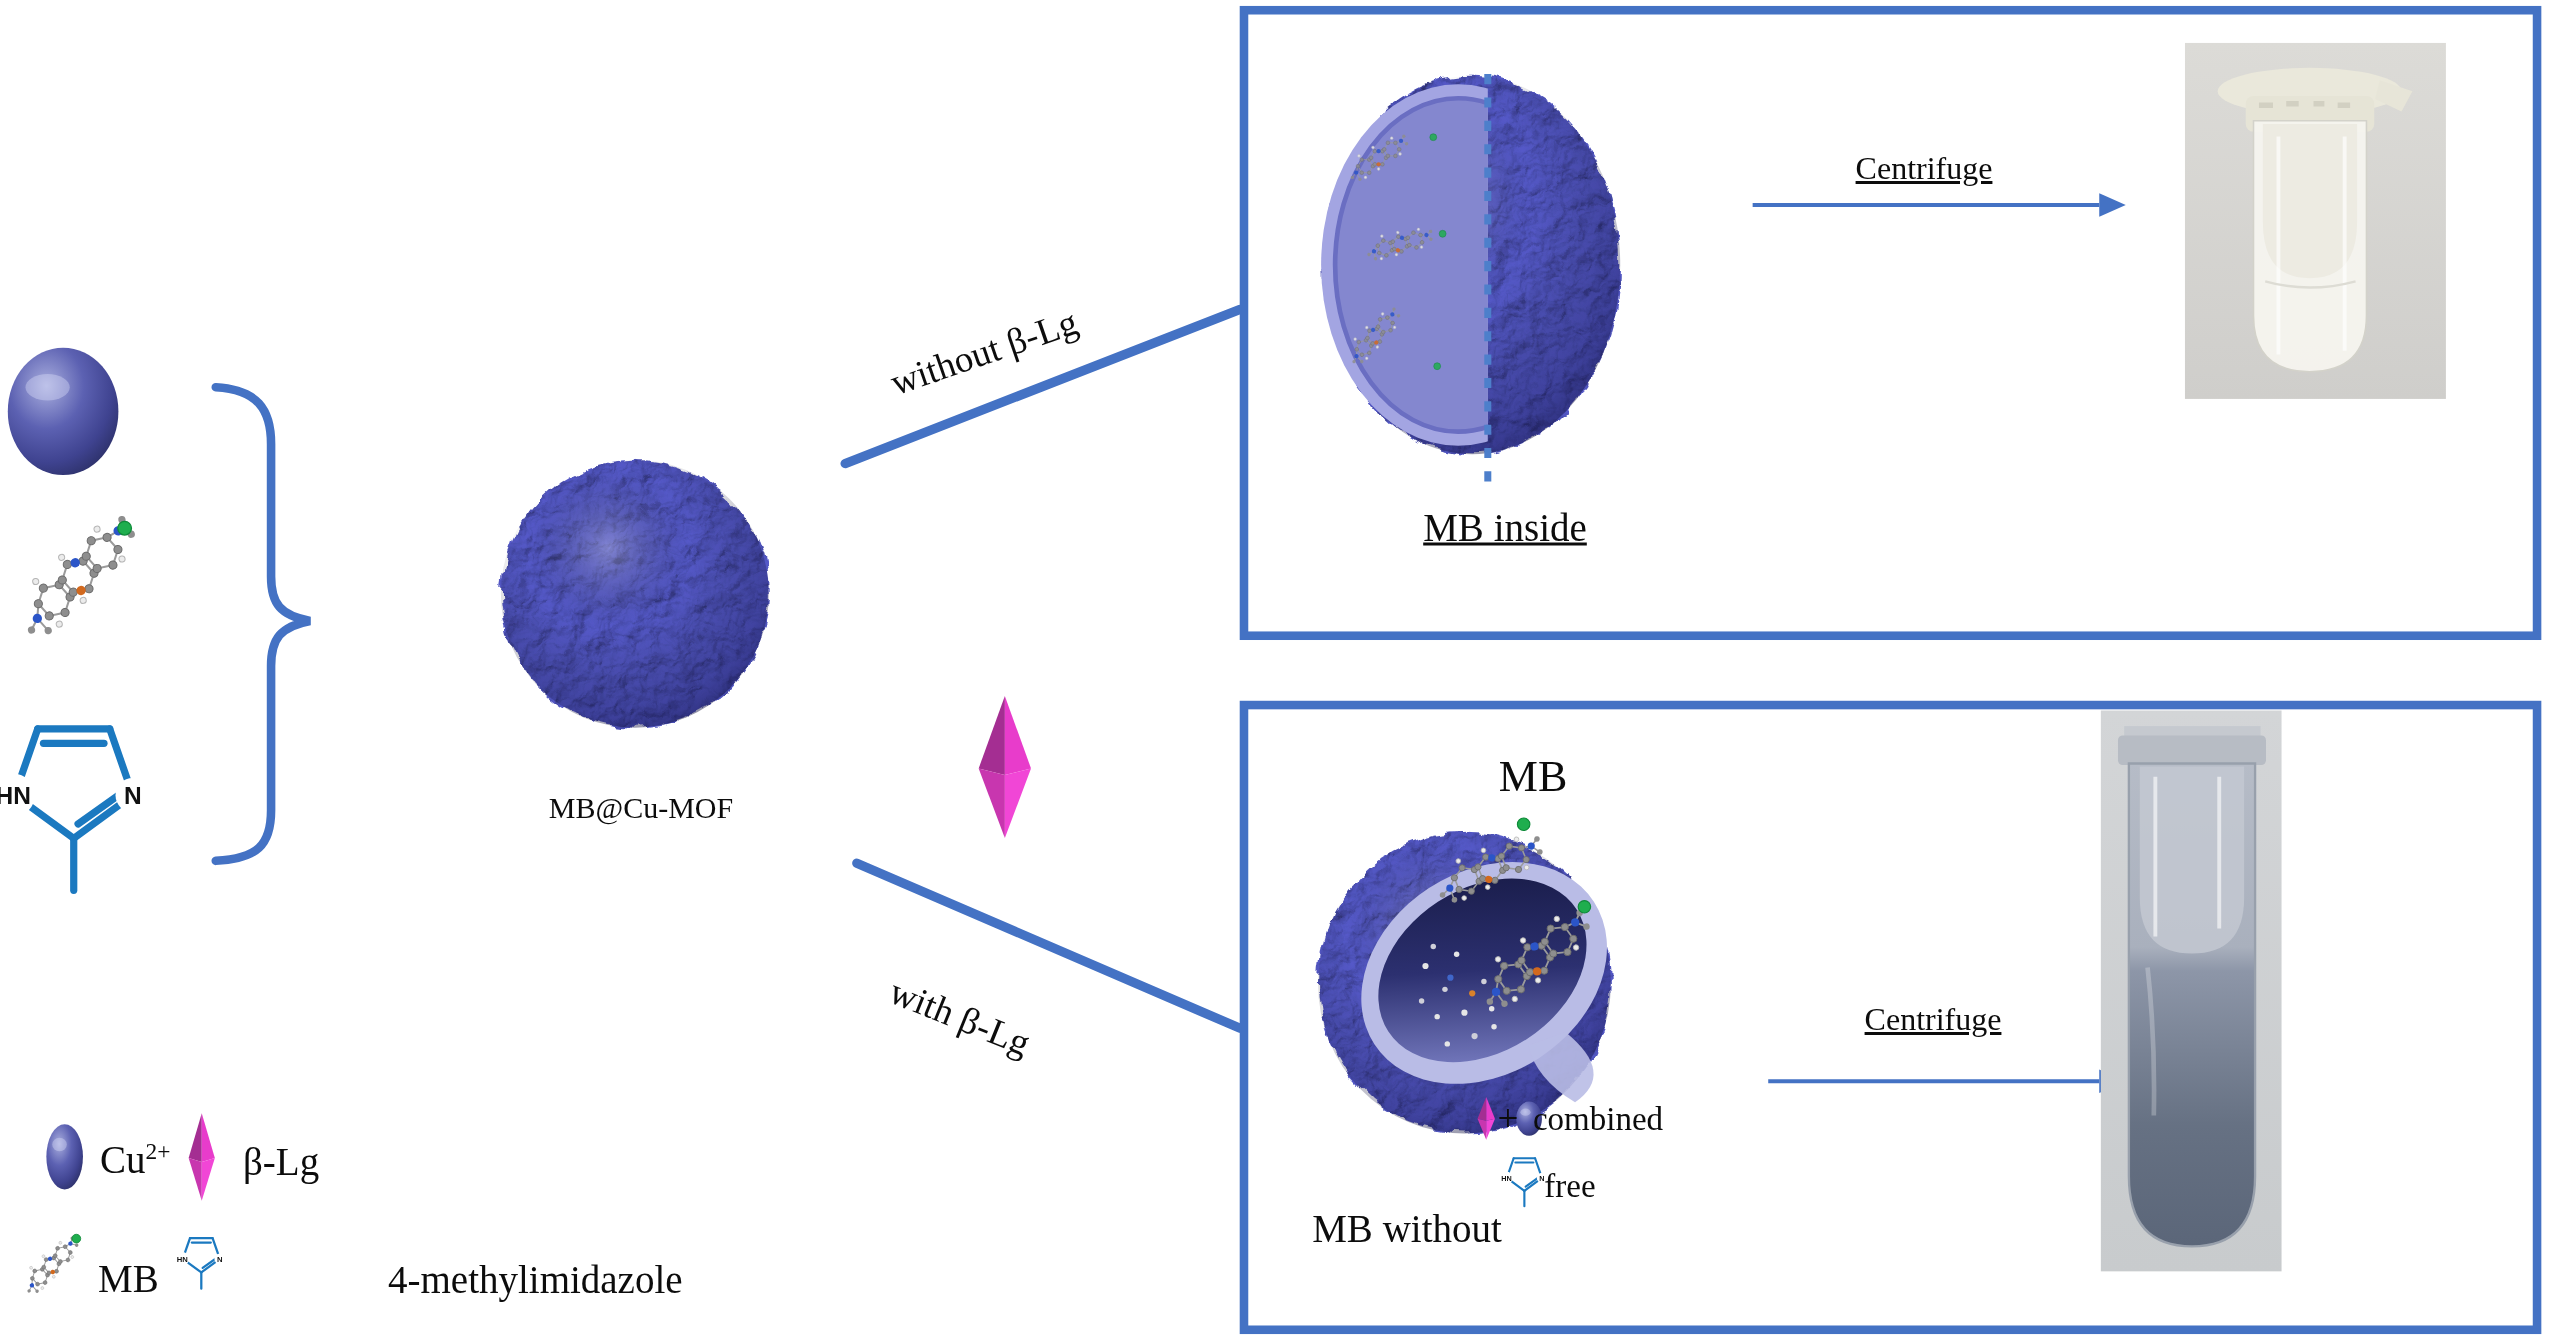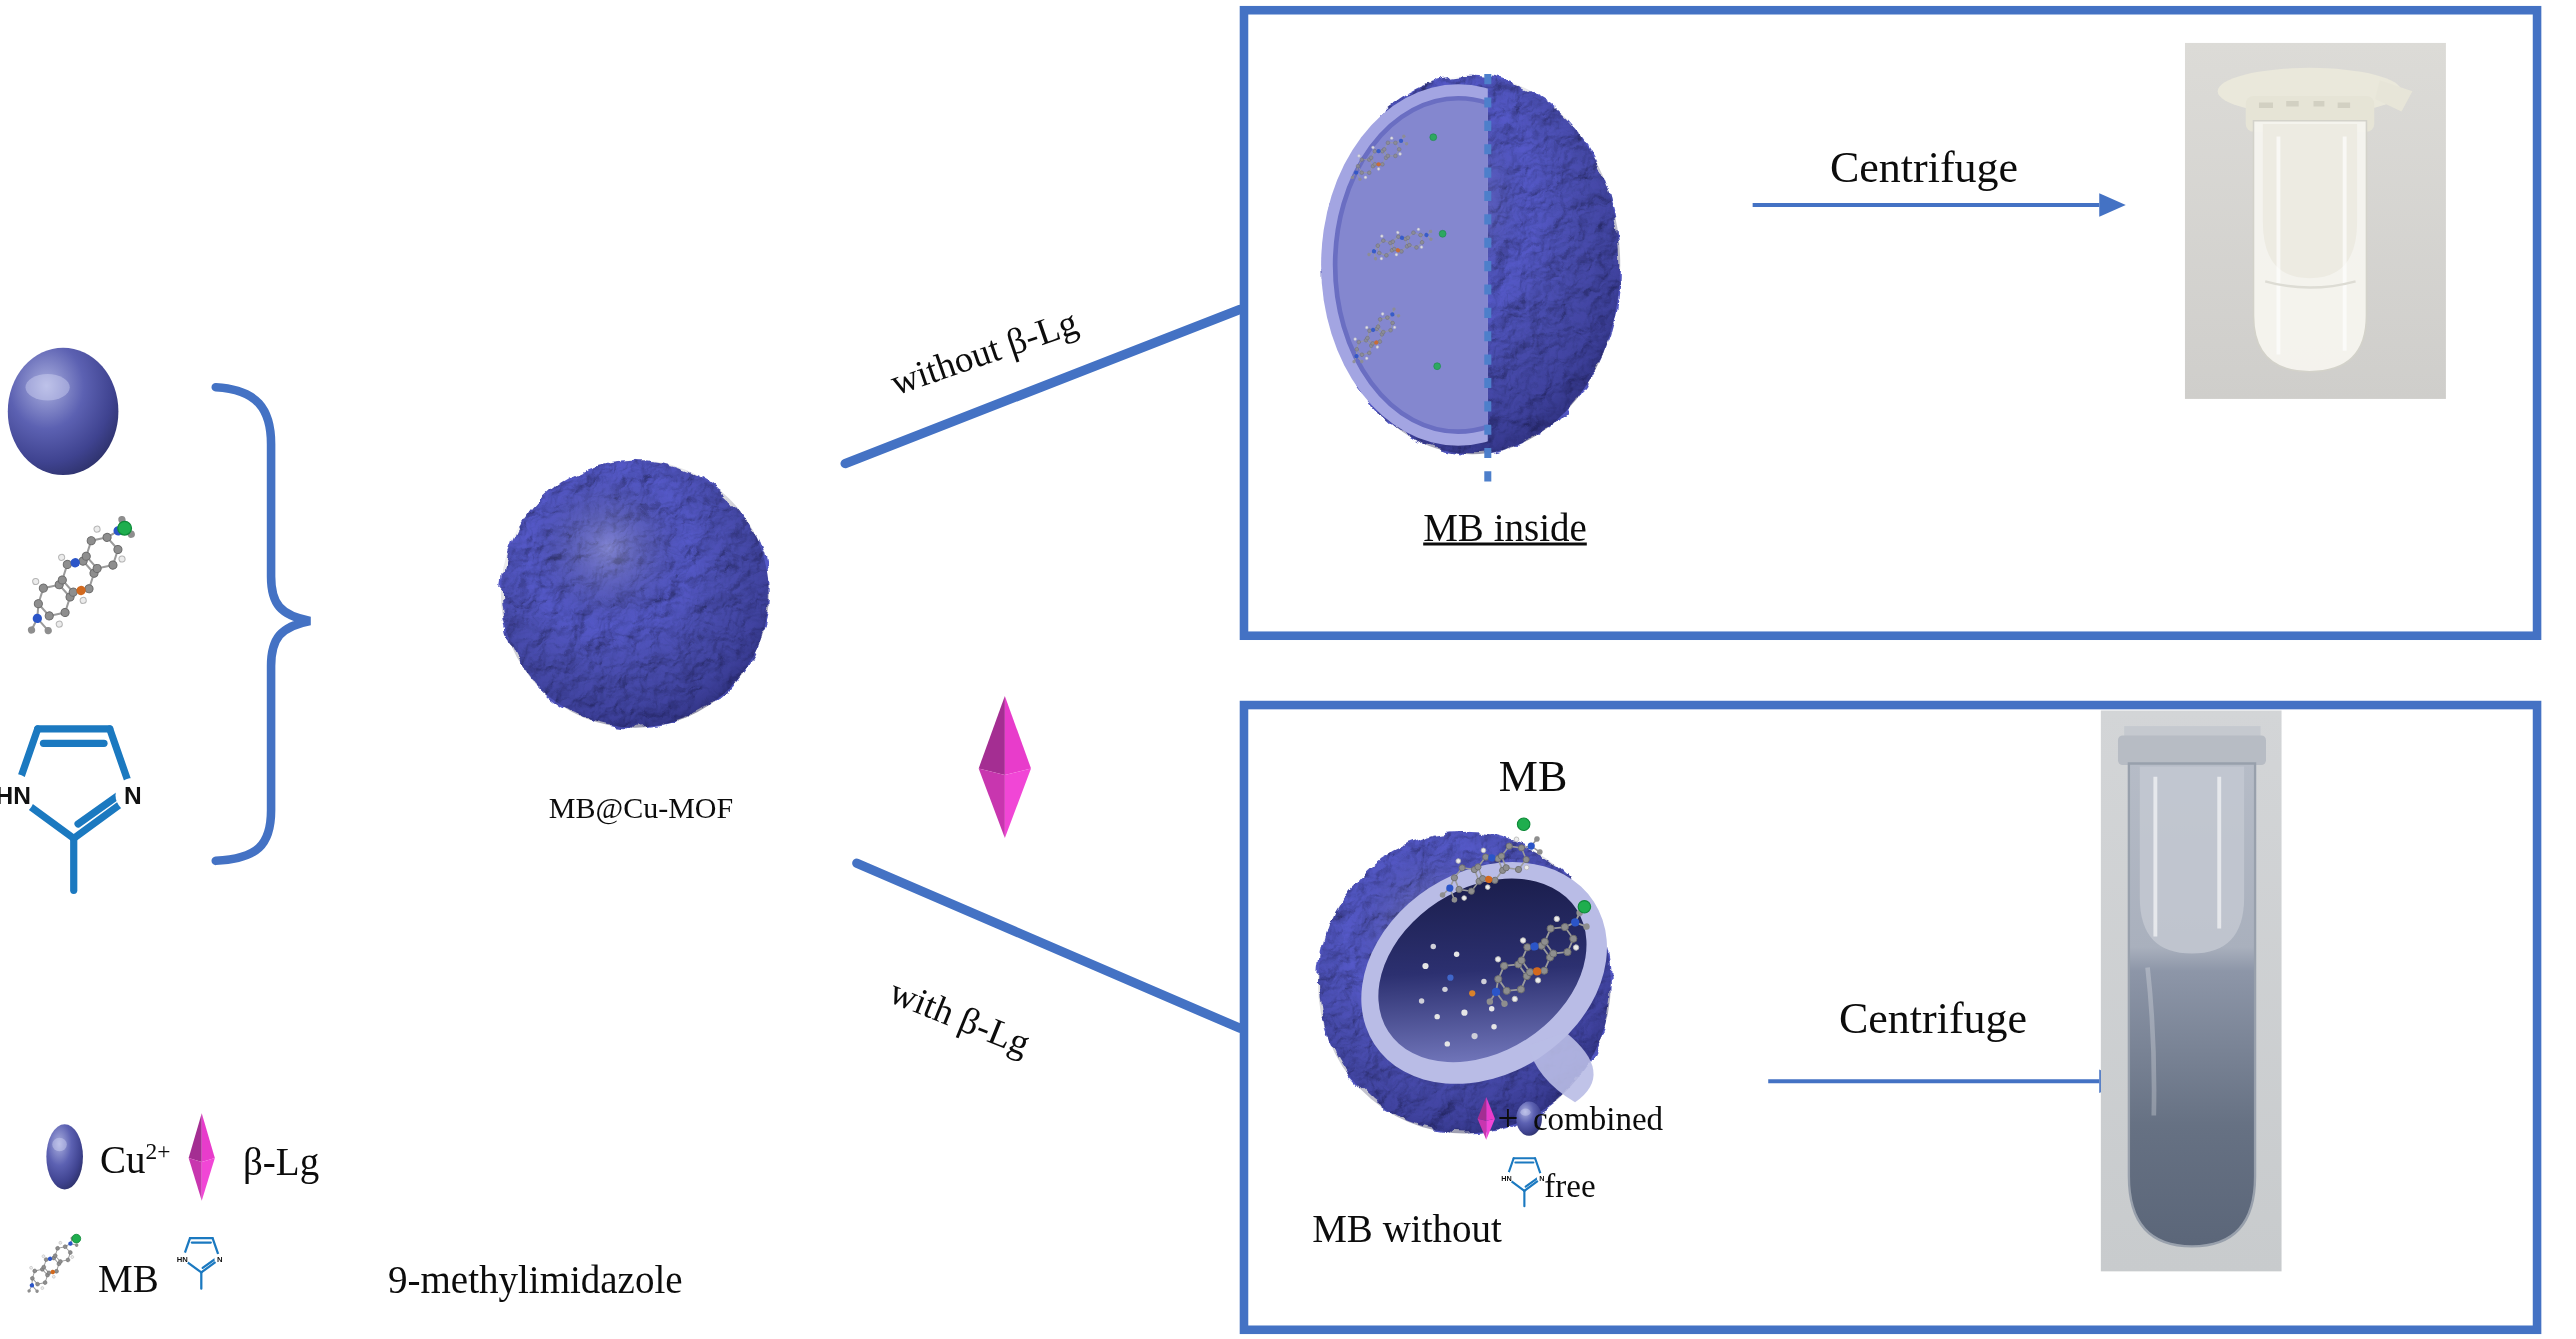--- a/index.html
+++ b/index.html
@@ -2,21 +2,21 @@
 <html style="font-size:12.5px"><head>
 <meta charset="utf-8">
 <style>
   html,body{margin:0;padding:0;background:#ffffff;}
   #canvas{position:relative;width:2576px;height:1340px;background:#fff;overflow:hidden;
           font-family:"Liberation Serif","DejaVu Serif",serif;}
   #art{position:absolute;left:0;top:0;}
   .lbl{position:absolute;color:#0c0c0c;white-space:nowrap;line-height:1;
        transform:translate(-50%,-50%);}
   .lbl.left-anchor{transform:translate(0,-50%);text-align:right;}
-  .f46{font-size:44px;} .f48{font-size:37px;} .f50{font-size:39px;}
+  .f46{font-size:32px;text-decoration:underline;} .f48{font-size:37px;} .f50{font-size:39px;}
   .f52{font-size:30px;margin-top:32px;} .f56{font-size:44px;} .f42{font-size:33px;}
   .rot-up{transform:translate(-50%,-50%) rotate(-19deg);}
   .rot-dn{transform:translate(-50%,-50%) rotate(22deg);}
   sup{font-size:60%;vertical-align:super;}
 </style>
 </head>
 <body>
 
 <div id="canvas">
 
@@ -324,16 +324,16 @@
 <div class="lbl f56" style="left:1533px;top:777px;">MB</div>
 <div class="lbl f46" style="left:1933px;top:1019px;">Centrifuge</div>
 <div class="lbl f48" style="left:1508px;top:1118px;">+</div>
 <div class="lbl f42" style="left:1598px;top:1119px;">combined</div>
 <div class="lbl f42" style="left:1570px;top:1186px;">free</div>
 <div class="lbl f50" style="left:1407px;top:1228px;">MB without</div>
 
 <div class="lbl f50 left-anchor" style="left:100px;top:1159px;"><span>Cu</span><sup>2+</sup></div>
 <div class="lbl f50 left-anchor" style="left:243px;top:1161px;">β-Lg</div>
 <div class="lbl f50 left-anchor" style="left:98px;top:1278px;">MB</div>
-<div class="lbl f50 left-anchor" style="left:388px;top:1279px;">9-methylimidazole</div>
+<div class="lbl f50 left-anchor" style="left:388px;top:1279px;">4-methylimidazole</div>
 
 </div>
 
 
 </body></html>

